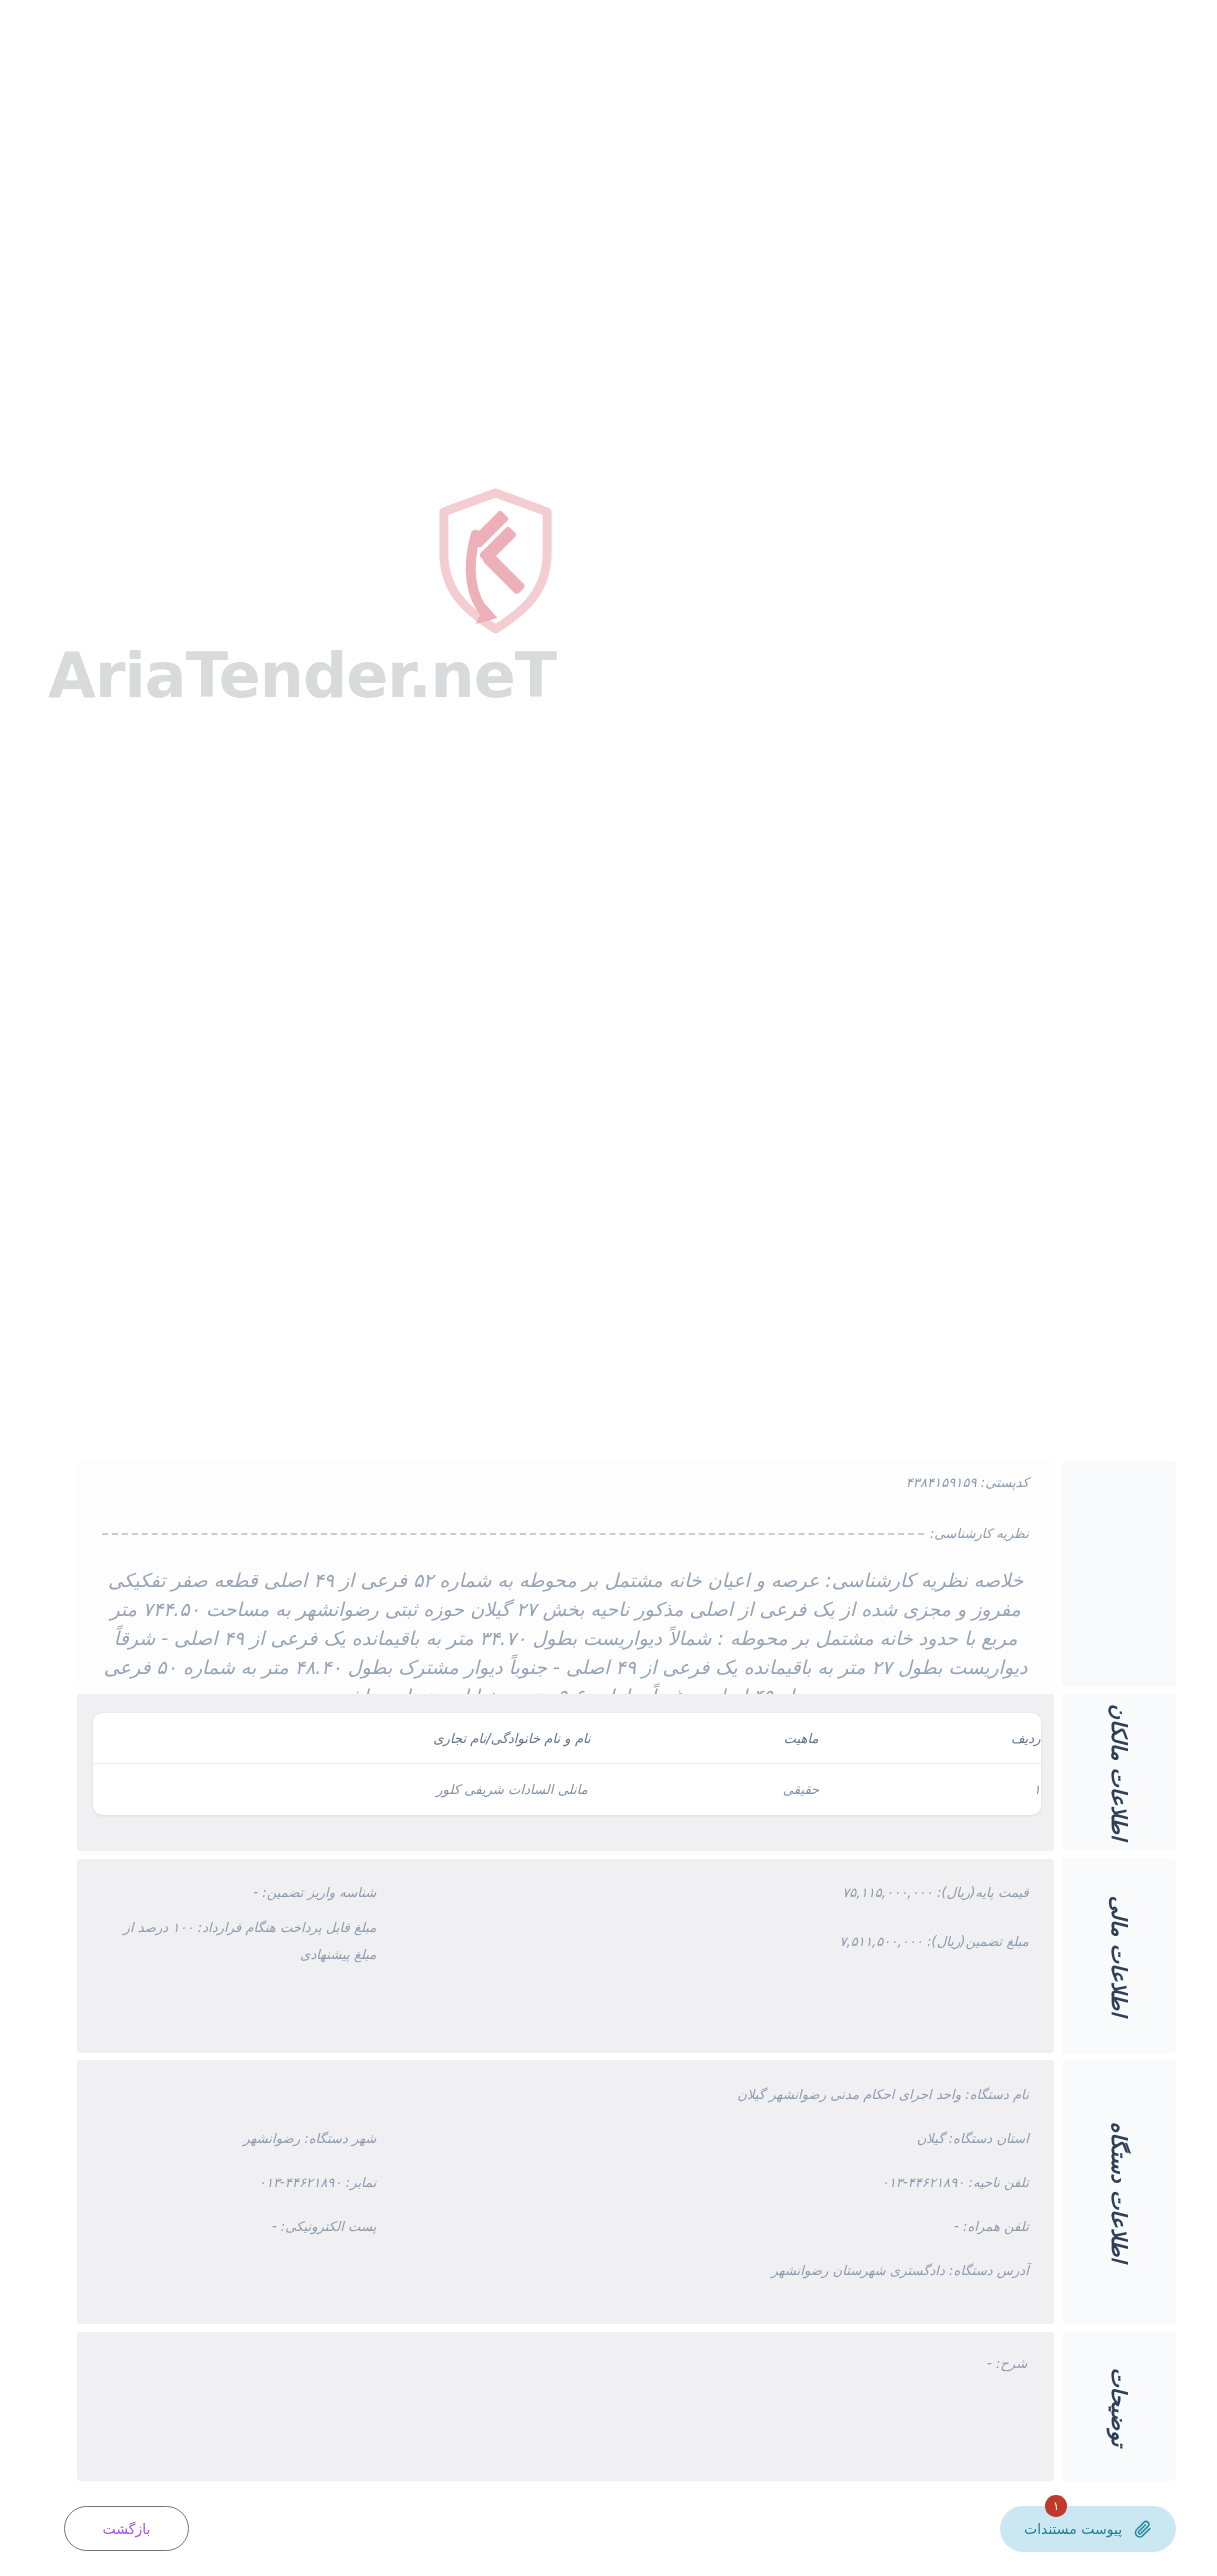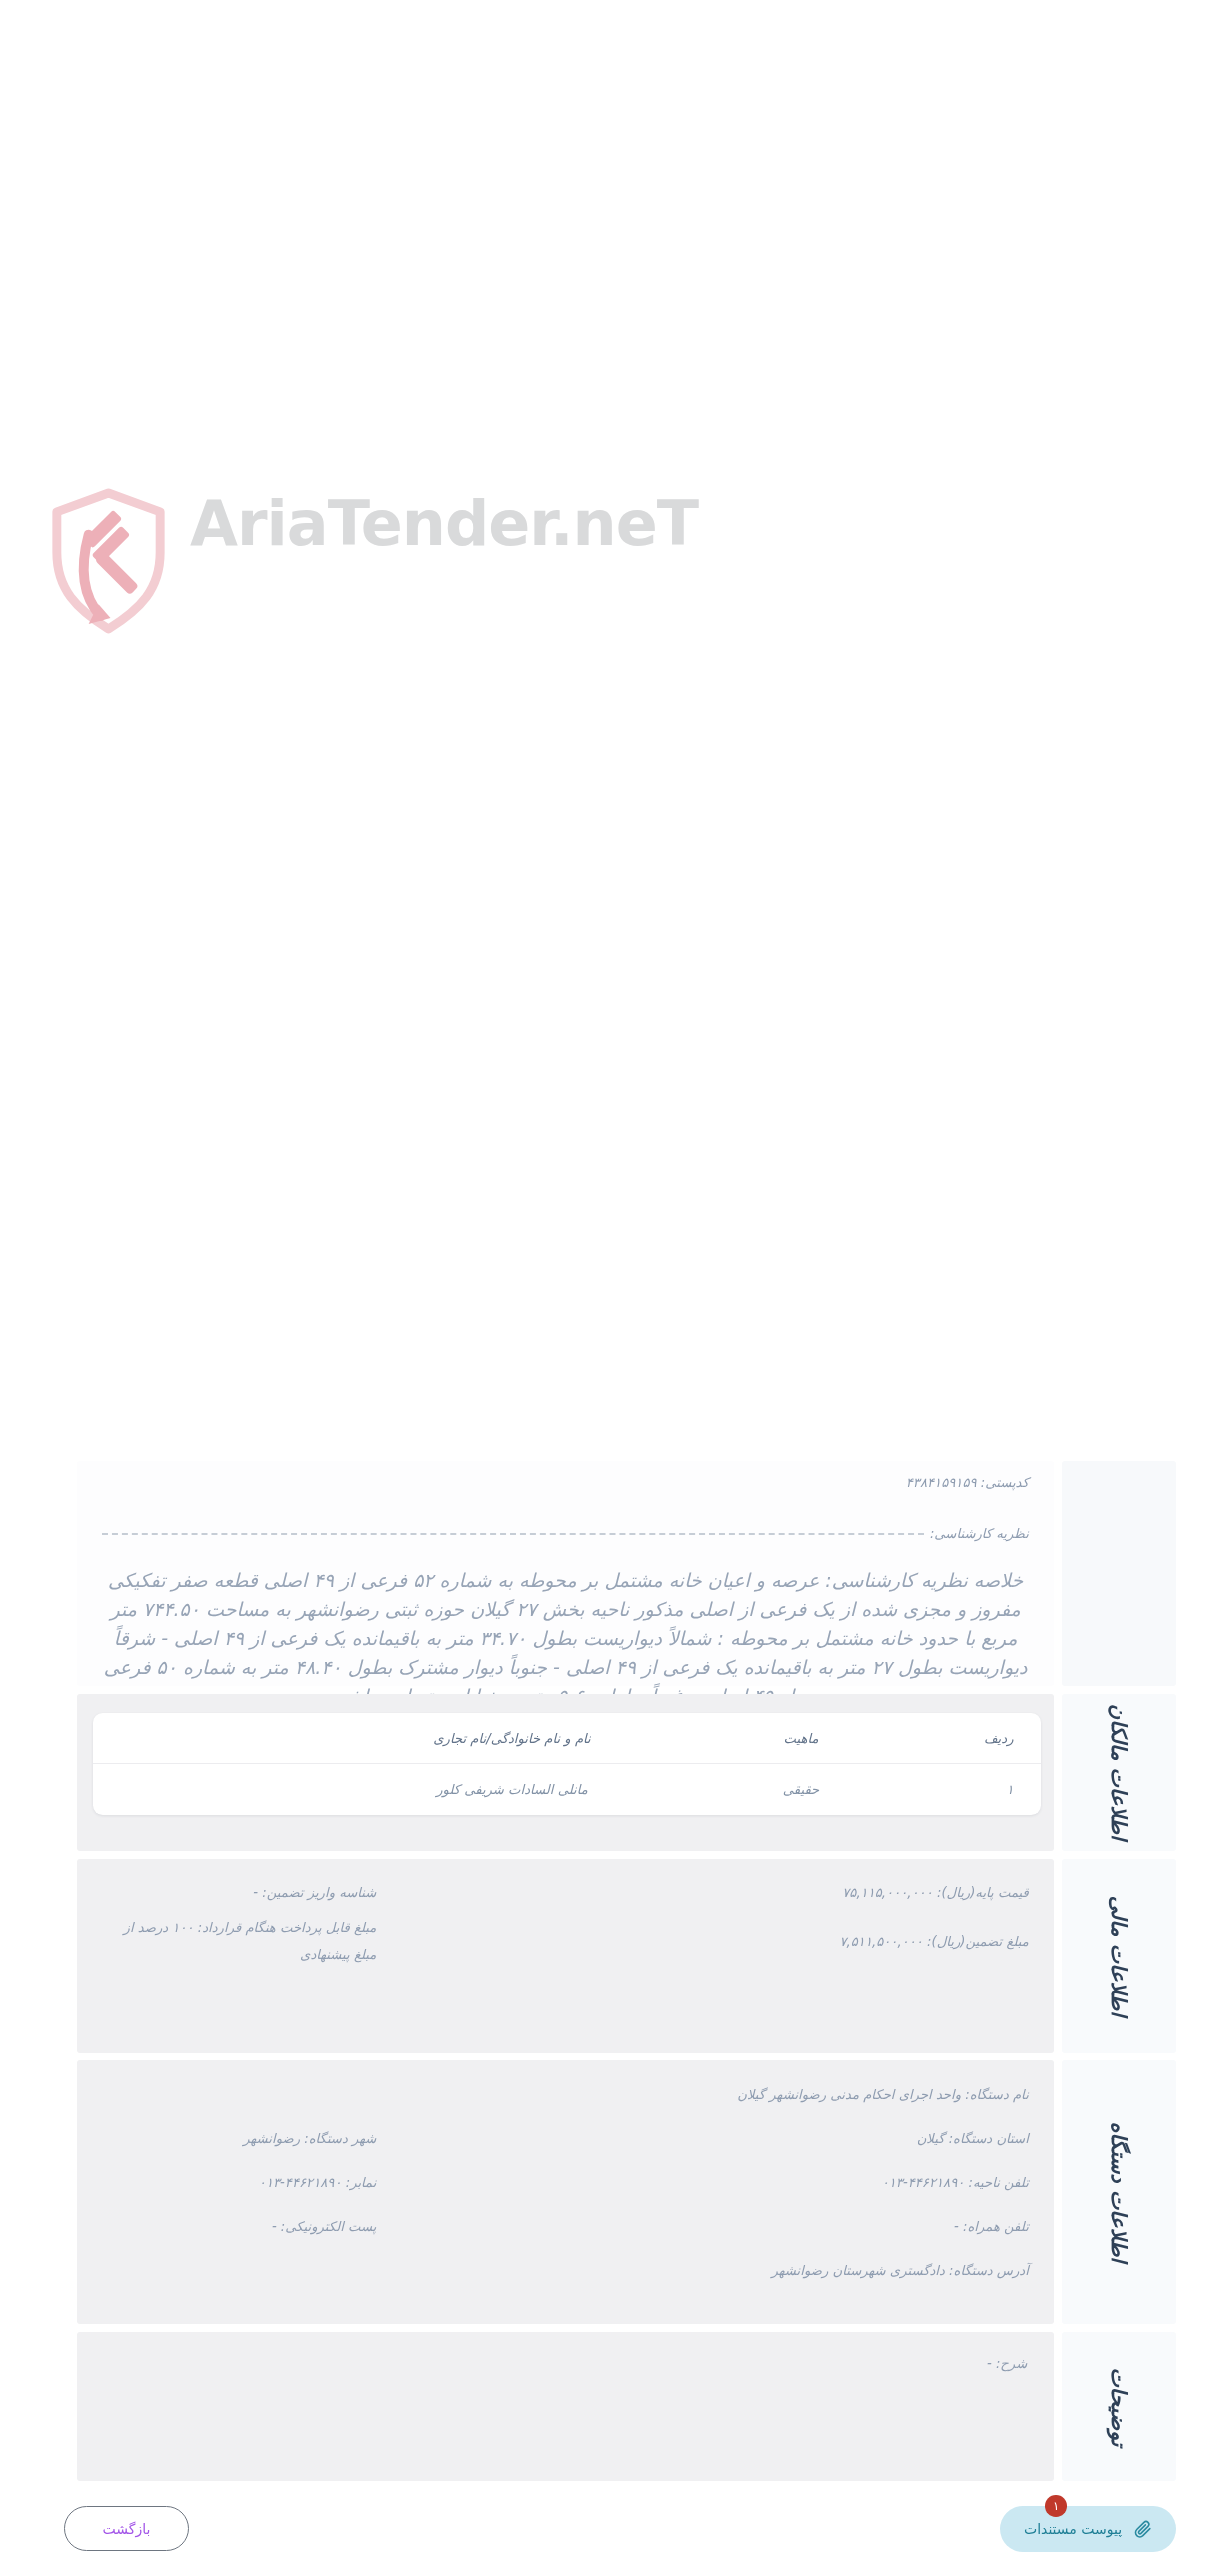--- a/index.html
+++ b/index.html
@@ -4,21 +4,21 @@
 <style>
   * { margin:0; padding:0; box-sizing:border-box; }
   html,body { background:#fff; }
   .page {
     position:relative; width:1218px; height:2576px; margin:0 auto;
     background:#ffffff; overflow:hidden;
     font-family:"DejaVu Sans", sans-serif;
     direction:rtl;
   }
   
-  .watermark { position:absolute; top:487px; left:49px; display:flex; align-items:flex-start; gap:21px; direction:ltr; }
+  .watermark { position:absolute; top:487px; left:49px; display:flex; align-items:flex-end; gap:3px; direction:ltr;flex-direction:column; }
   .brand-text { font-size:62px; font-weight:bold; color:#d9dadb; letter-spacing:-1px; }
   
   .content { position:absolute; top:1461px; right:41px; left:78px; display:flex; flex-direction:column;font-style:italic; }
   .row { display:flex; gap:7.8px; margin-bottom:7.8px; }
   .h1 { height:225px; } .h2 { height:157px; } .h3 { height:194px; } .h4 { height:264px; } .h5 { height:149px; }
   .side {
     width:114px; flex:none; background:#f8fafc; border-radius:2.9px;
     display:flex; align-items:center; justify-content:center;
   }
   .side-light { background:#f7f9fb; }
@@ -33,21 +33,21 @@
   .postal-line { margin-top:3.9px; text-align:right; }
   .opinion-row { display:flex; align-items:center; margin-top:36px; }
   .opinion-label { flex:none; }
   .dash-line { flex:1; border-top:2px dashed #c6cdd6; margin-right:5.9px; transform:translateY(1px); }
   .summary { margin-top:25.4px; text-align:center; line-height:29px; font-size:19px; color:#97a4b6; }
   
   .otable { margin:19.6px 13.7px 0 15.7px; background:#ffffff; border-radius:9.8px; box-shadow:0 1px 2.9px rgba(40,50,70,.10); }
   .thead, .trow { display:flex; align-items:center; height:51px; }
   .thead { border-bottom:1px solid #ececef; color:#62738a; }
   .trow { color:#8292a6; }
-  .c-row { width:117px; padding-right:27px; text-align:right; }
+  .c-row { width:117px; text-align:right; }
   .c-nature { width:245px; text-align:center; }
   .c-name { width:333px; text-align:center; }
   .c-sp { flex:1; }
   
   .grid-sec { padding:11.7px 25.4px 0 25.4px; }
   .grid-row { display:grid; grid-template-columns:1fr 274px; align-items:center; min-height:44px; line-height:27px; }
   .cell { text-align:right; }
   .cell-right { max-width:646px; }
   .cell-full { grid-column:1 / -1; }
   .num-ltr { direction:ltr; unicode-bidi:isolate; display:inline-block; }

